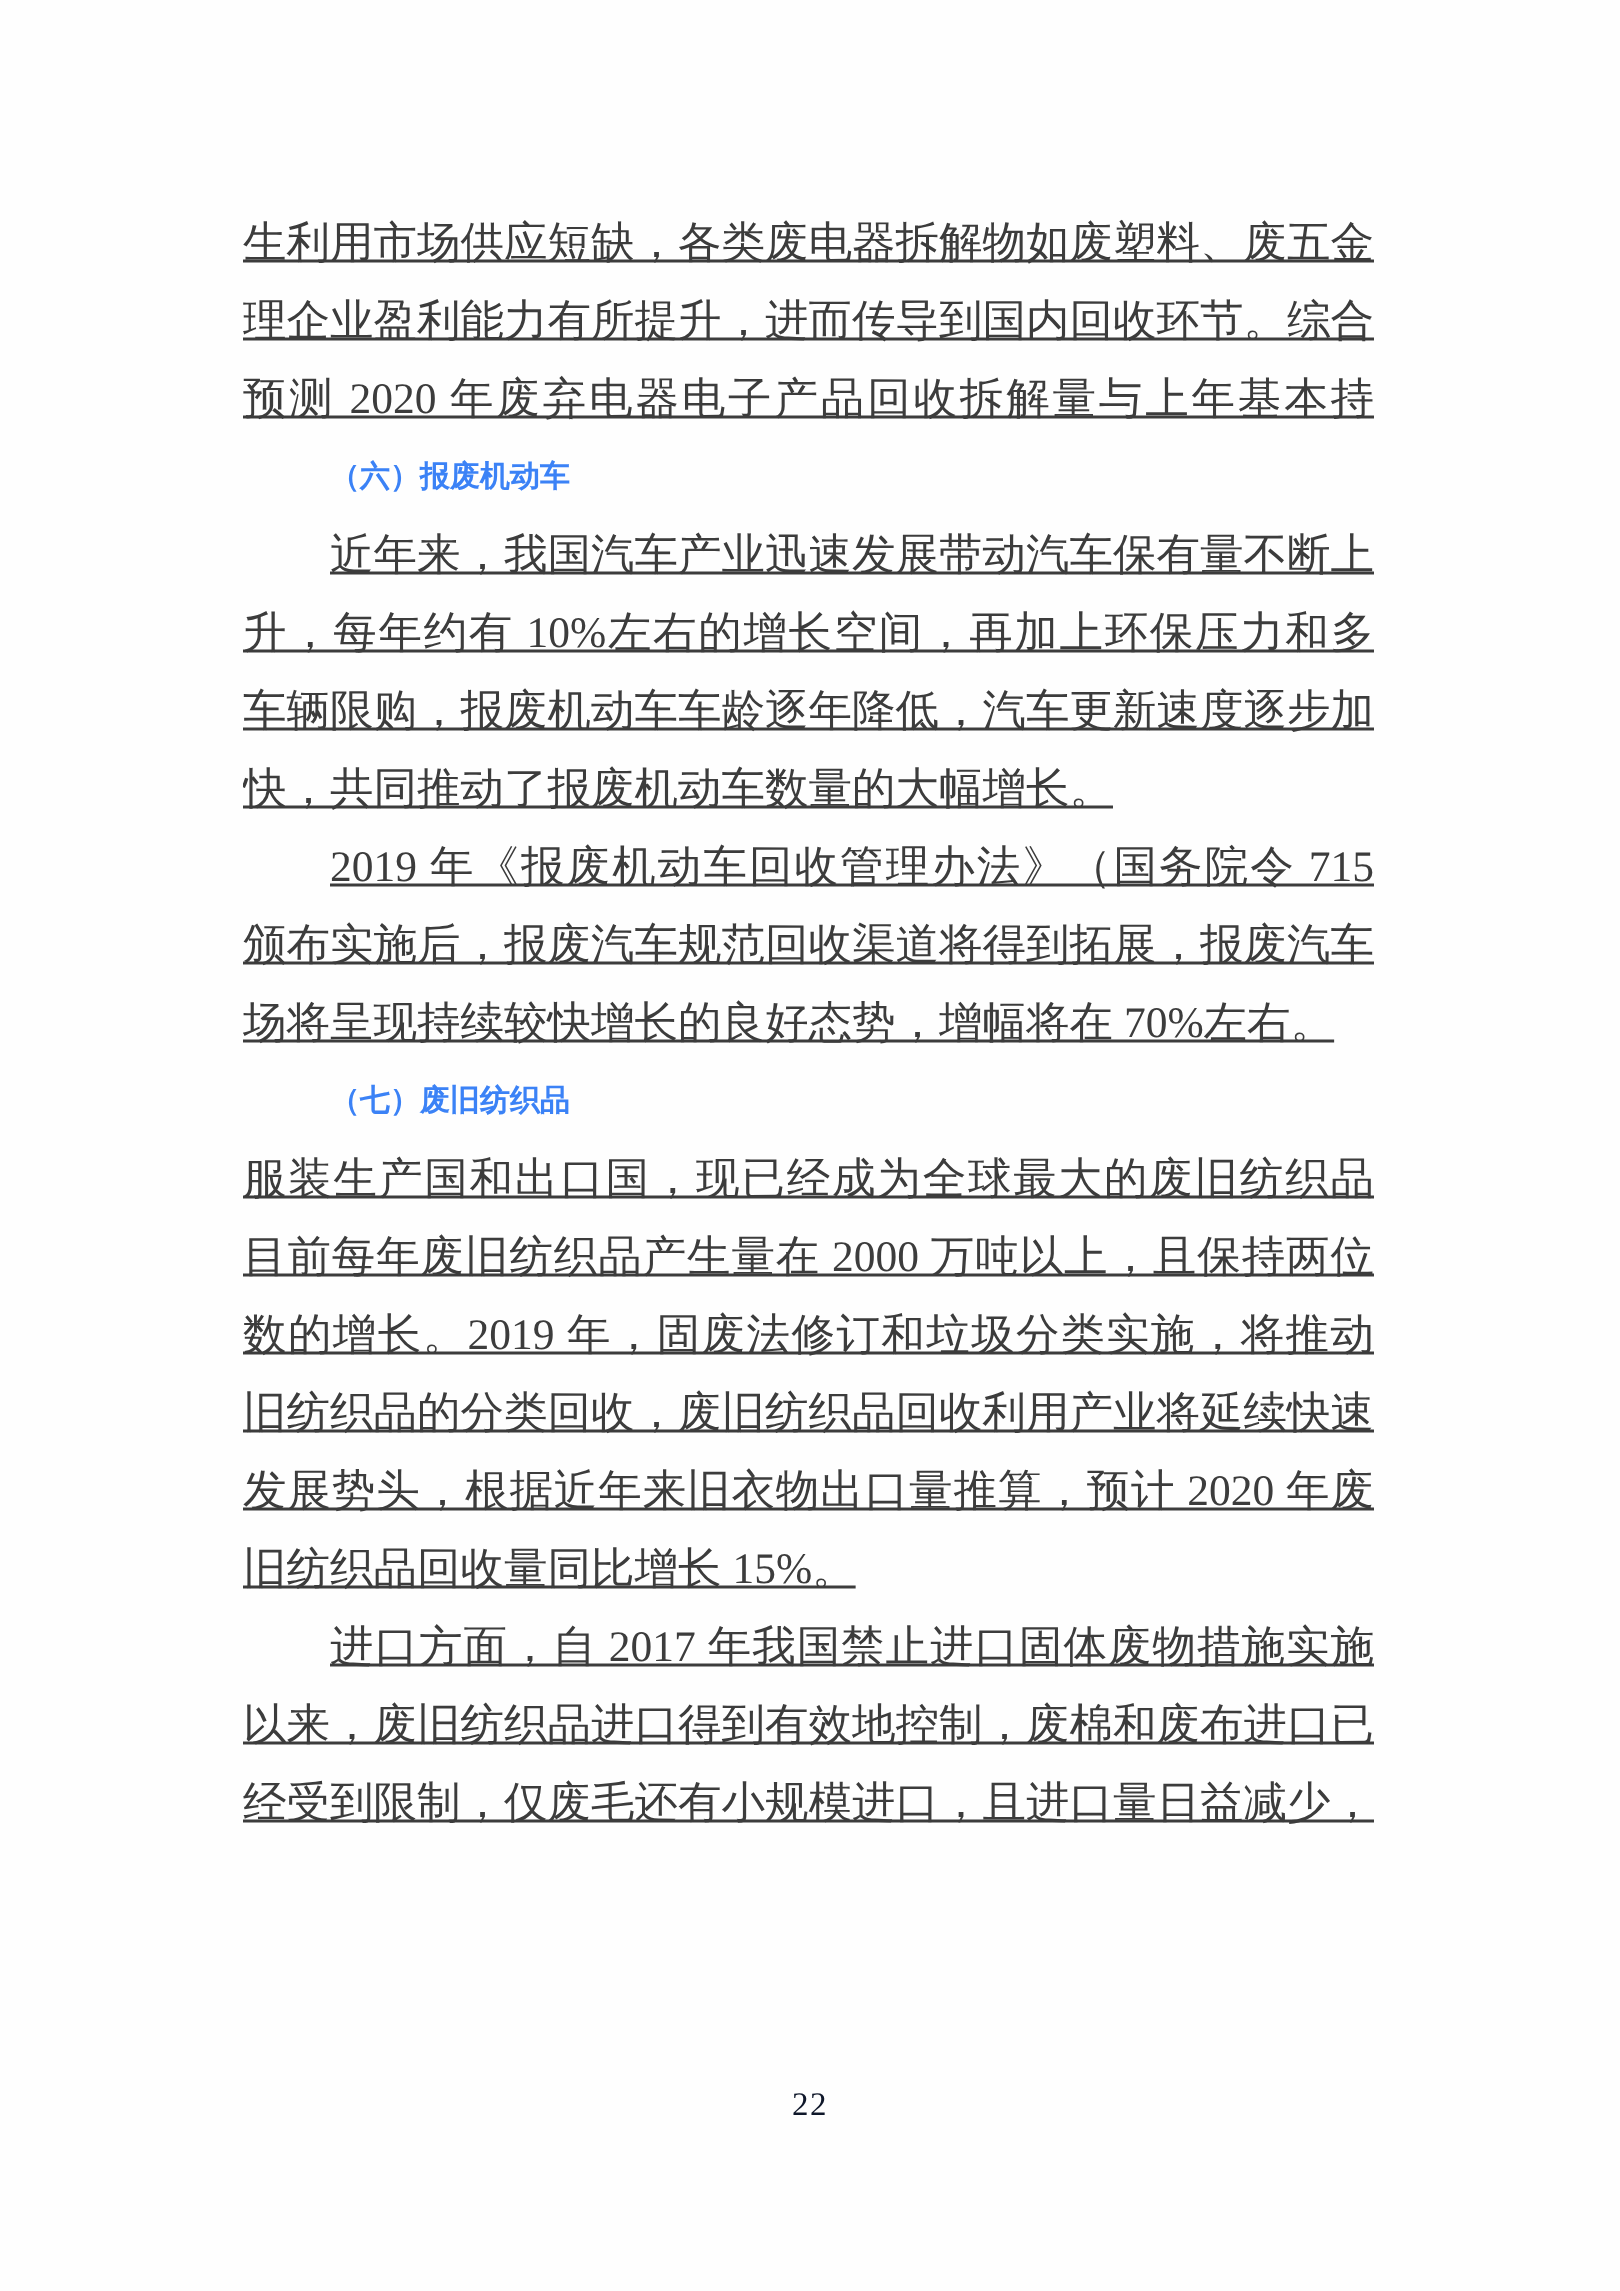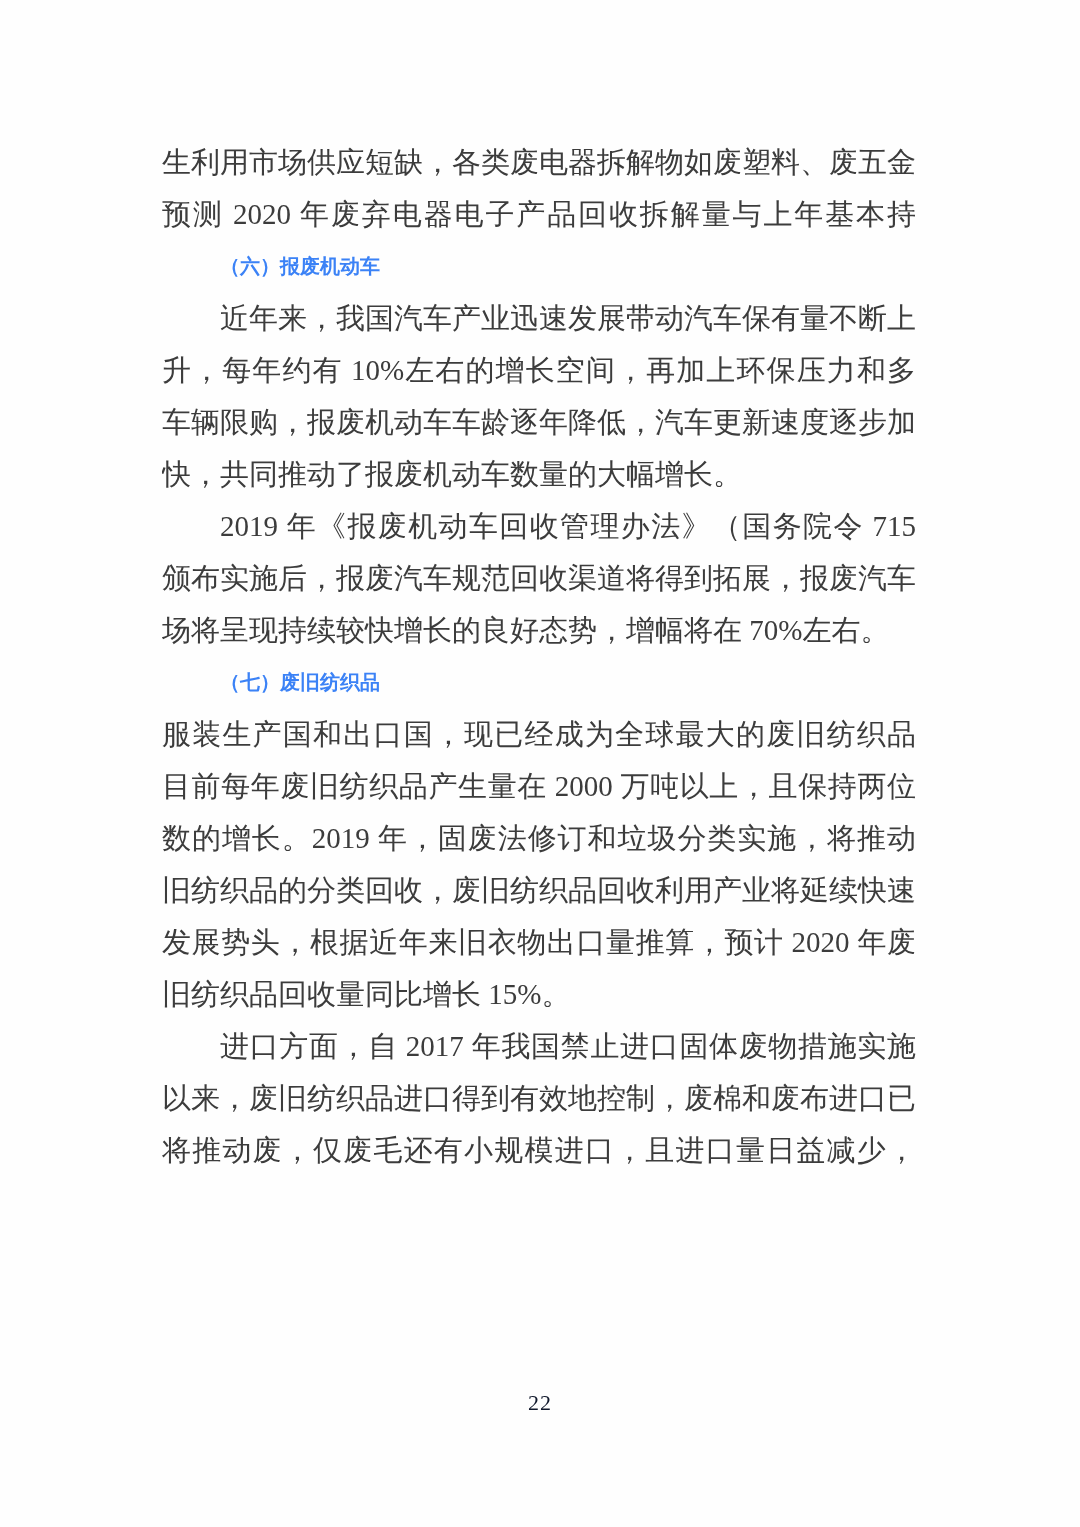--- a/index.html
+++ b/index.html
@@ -24,20 +24,21 @@
     color: #3c3c3c;
   }
   .line {
     margin: 0;
     height: 52px;
     line-height: 52px;
     font-size: 29px;
     text-align: justify;
     text-align-last: justify;
     overflow: hidden;
+    text-decoration: underline;
   }
   .line.short {
     text-align: right;
     text-align-last: left;
   }
   .line.indent {
     text-indent: 58px;
   }
   .heading {
     margin: 0;
@@ -64,20 +65,21 @@
     letter-spacing: 1px;
   }
 </style>
 </head>
 <body>
 
 <div class="doc-page">
   <main class="text-block">
 
     <p class="line">生利用市场供应短缺，各类废电器拆解物如废塑料、废五金</p>
+    <p class="line">理企业盈利能力有所提升，进而传导到国内回收环节。综合</p>
     <p class="line">预测 2020 年废弃电器电子产品回收拆解量与上年基本持平。</p>
 
     <h3 class="heading">（六）报废机动车</h3>
 
     <p class="line indent">近年来，我国汽车产业迅速发展带动汽车保有量不断上</p>
     <p class="line">升，每年约有 10%左右的增长空间，再加上环保压力和多地</p>
     <p class="line">车辆限购，报废机动车车龄逐年降低，汽车更新速度逐步加</p>
     <p class="line short">快，共同推动了报废机动车数量的大幅增长。</p>
 
     <p class="line indent">2019 年《报废机动车回收管理办法》（国务院令 715 号）</p>
@@ -88,20 +90,20 @@
 
     <p class="line">服装生产国和出口国，现已经成为全球最大的废旧纺织品国，</p>
     <p class="line">目前每年废旧纺织品产生量在 2000 万吨以上，且保持两位</p>
     <p class="line">数的增长。2019 年，固废法修订和垃圾分类实施，将推动废</p>
     <p class="line">旧纺织品的分类回收，废旧纺织品回收利用产业将延续快速</p>
     <p class="line">发展势头，根据近年来旧衣物出口量推算，预计 2020 年废</p>
     <p class="line short">旧纺织品回收量同比增长 15%。</p>
 
     <p class="line indent">进口方面，自 2017 年我国禁止进口固体废物措施实施</p>
     <p class="line">以来，废旧纺织品进口得到有效地控制，废棉和废布进口已</p>
-    <p class="line">将推动废，仅废毛还有小规模进口，且进口量日益减少，</p>
+    <p class="line">经受到限制，仅废毛还有小规模进口，且进口量日益减少，</p>
 
   </main>
 
   <footer class="page-footer">
     <span class="page-number">22</span>
   </footer>
 </div>
 
 </body></html>

